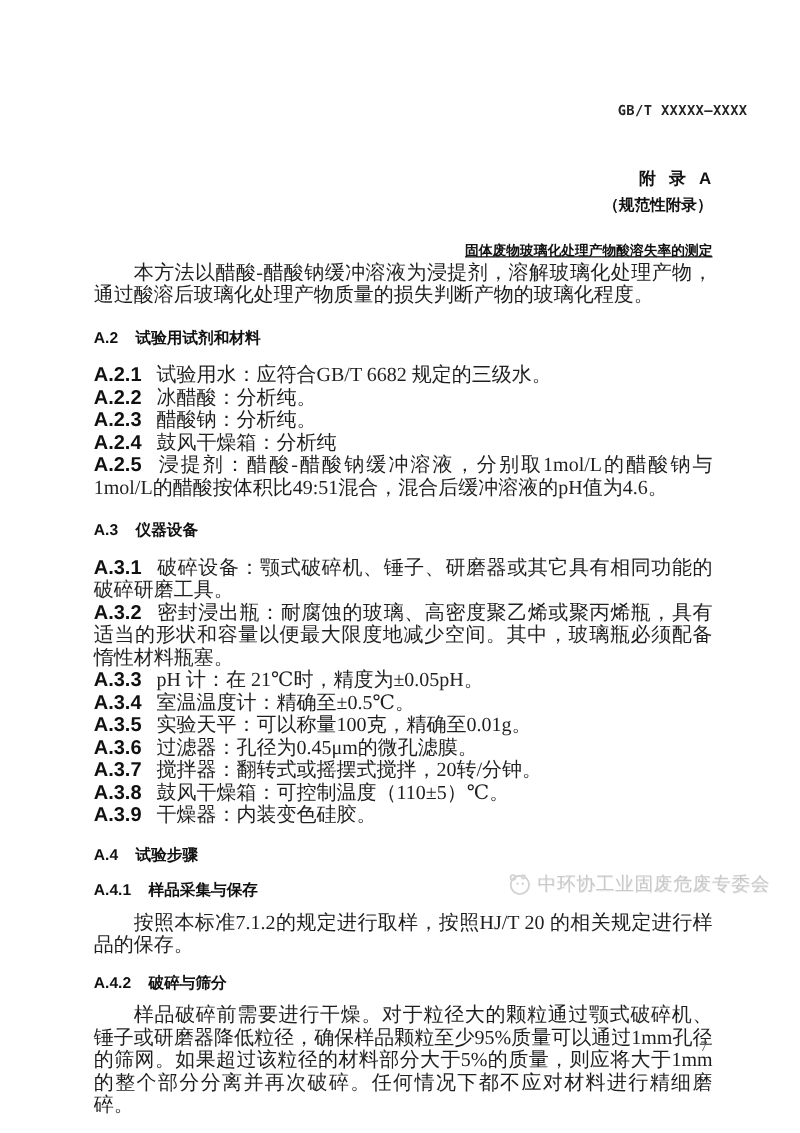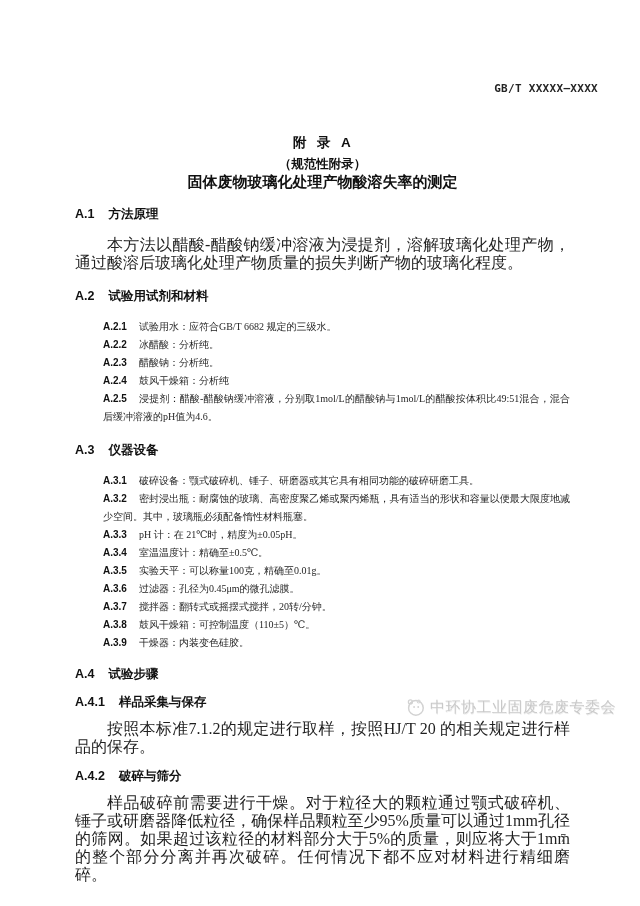--- a/index.html
+++ b/index.html
@@ -21,52 +21,51 @@
     top: 82px; left: 0; right: 42px;
     text-align: right;
     font-family: "DejaVu Sans Mono", monospace;
     font-weight: bold;
     font-size: 11px;
     letter-spacing: 0.3px;
     color: #242424;
   }
   .title-block {
     margin-top: 54px;
-    text-align: center;
+    text-align: right;
     font-family: "Liberation Sans", "DejaVu Sans", sans-serif;
     font-weight: bold;
     color: #111;
   }
   .t1 { font-size: 13.5px; line-height: 18px; white-space: pre; margin-bottom: 4px; letter-spacing: 1px; }
-  .t2 { font-size: 12.5px; line-height: 17px; margin-bottom: 0; }
-  .t3 { font-size: 15px;   line-height: 17px; }
+  .t2 { font-size: 12.5px; line-height: 17px; margin-bottom: 20px; }
+  .t3 { font-size: 11px;   line-height: 17px; text-decoration: underline; }
   .heading {
     font-family: "Liberation Sans", "DejaVu Sans", sans-serif;
     font-weight: bold;
     font-size: 12.5px;
     line-height: 16px;
     color: #111;
     margin-top: 16px;
     margin-bottom: 14px;
   }
   .heading .ht { margin-left: 14px; }
   .sect4 .heading { margin-top: 12px; margin-bottom: 10px; }
   .para {
     font-size: 16px;
     line-height: 18px;
     text-align: justify;
     color: #1f1f1f;
   }
   .indent { text-indent: 2em; }
   .item {
-    font-size: 10px;
+    font-size: 16px;
     line-height: 18px;
     text-align: justify;
     color: #1f1f1f;
-    margin-left: 28px;
   }
   .item .num {
     font-family: "Liberation Sans", "DejaVu Sans", sans-serif;
     font-weight: bold;
     color: #111;
     padding-right: 12px;
   }
   .page-number {
     position: absolute;
     top: 832px; right: 74px;
@@ -97,23 +96,20 @@
     <span>GB/T XXXXX—XXXX</span>
   </div>
 
   <div class="title-block">
     <div class="t1">附  录  A</div>
     <div class="t2">（规范性附录）</div>
     <div class="t3">固体废物玻璃化处理产物酸溶失率的测定</div>
   </div>
 
   <div class="section">
-    <div class="heading">
-      <span class="num">A.1</span><span class="ht">方法原理</span>
-    </div>
     <p class="para indent">本方法以醋酸-醋酸钠缓冲溶液为浸提剂，溶解玻璃化处理产物，通过酸溶后玻璃化处理产物质量的损失判断产物的玻璃化程度。</p>
   </div>
 
   <div class="section">
     <div class="heading">
       <span class="num">A.2</span><span class="ht">试验用试剂和材料</span>
     </div>
     <p class="item"><span class="num">A.2.1</span><span>试验用水：应符合GB/T 6682 规定的三级水。</span></p>
     <p class="item"><span class="num">A.2.2</span><span>冰醋酸：分析纯。</span></p>
     <p class="item"><span class="num">A.2.3</span><span>醋酸钠：分析纯。</span></p>

